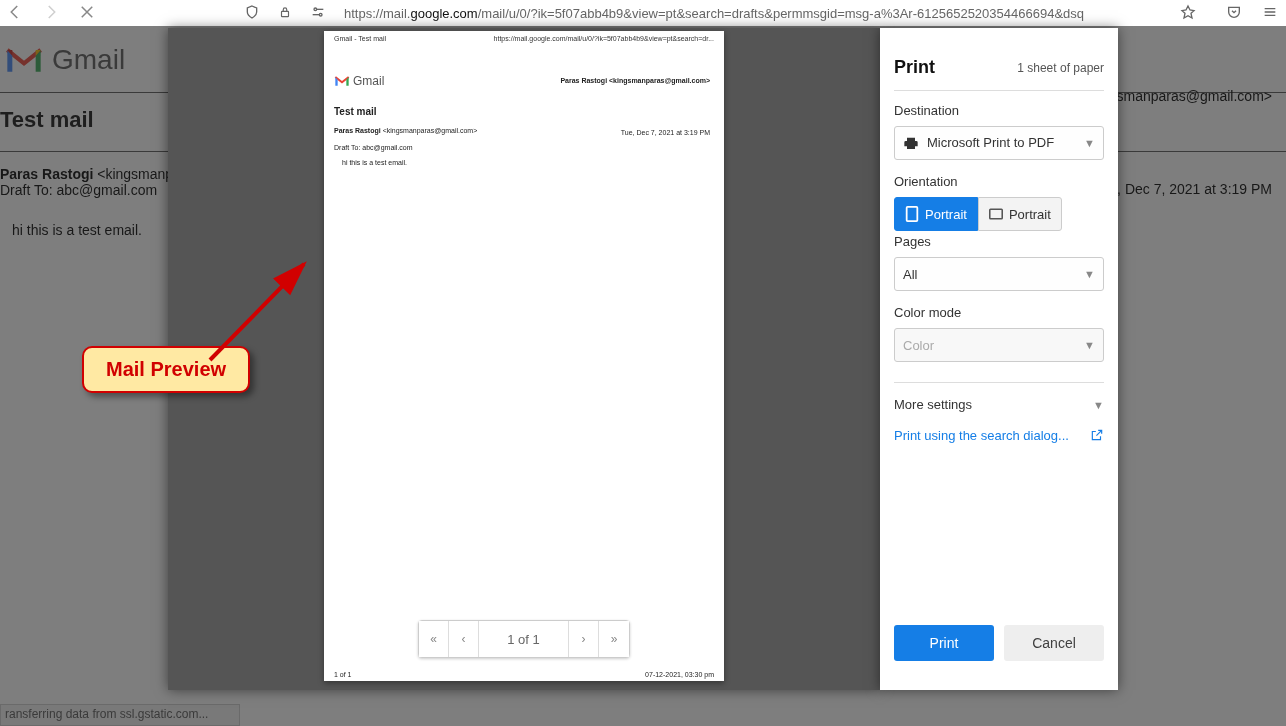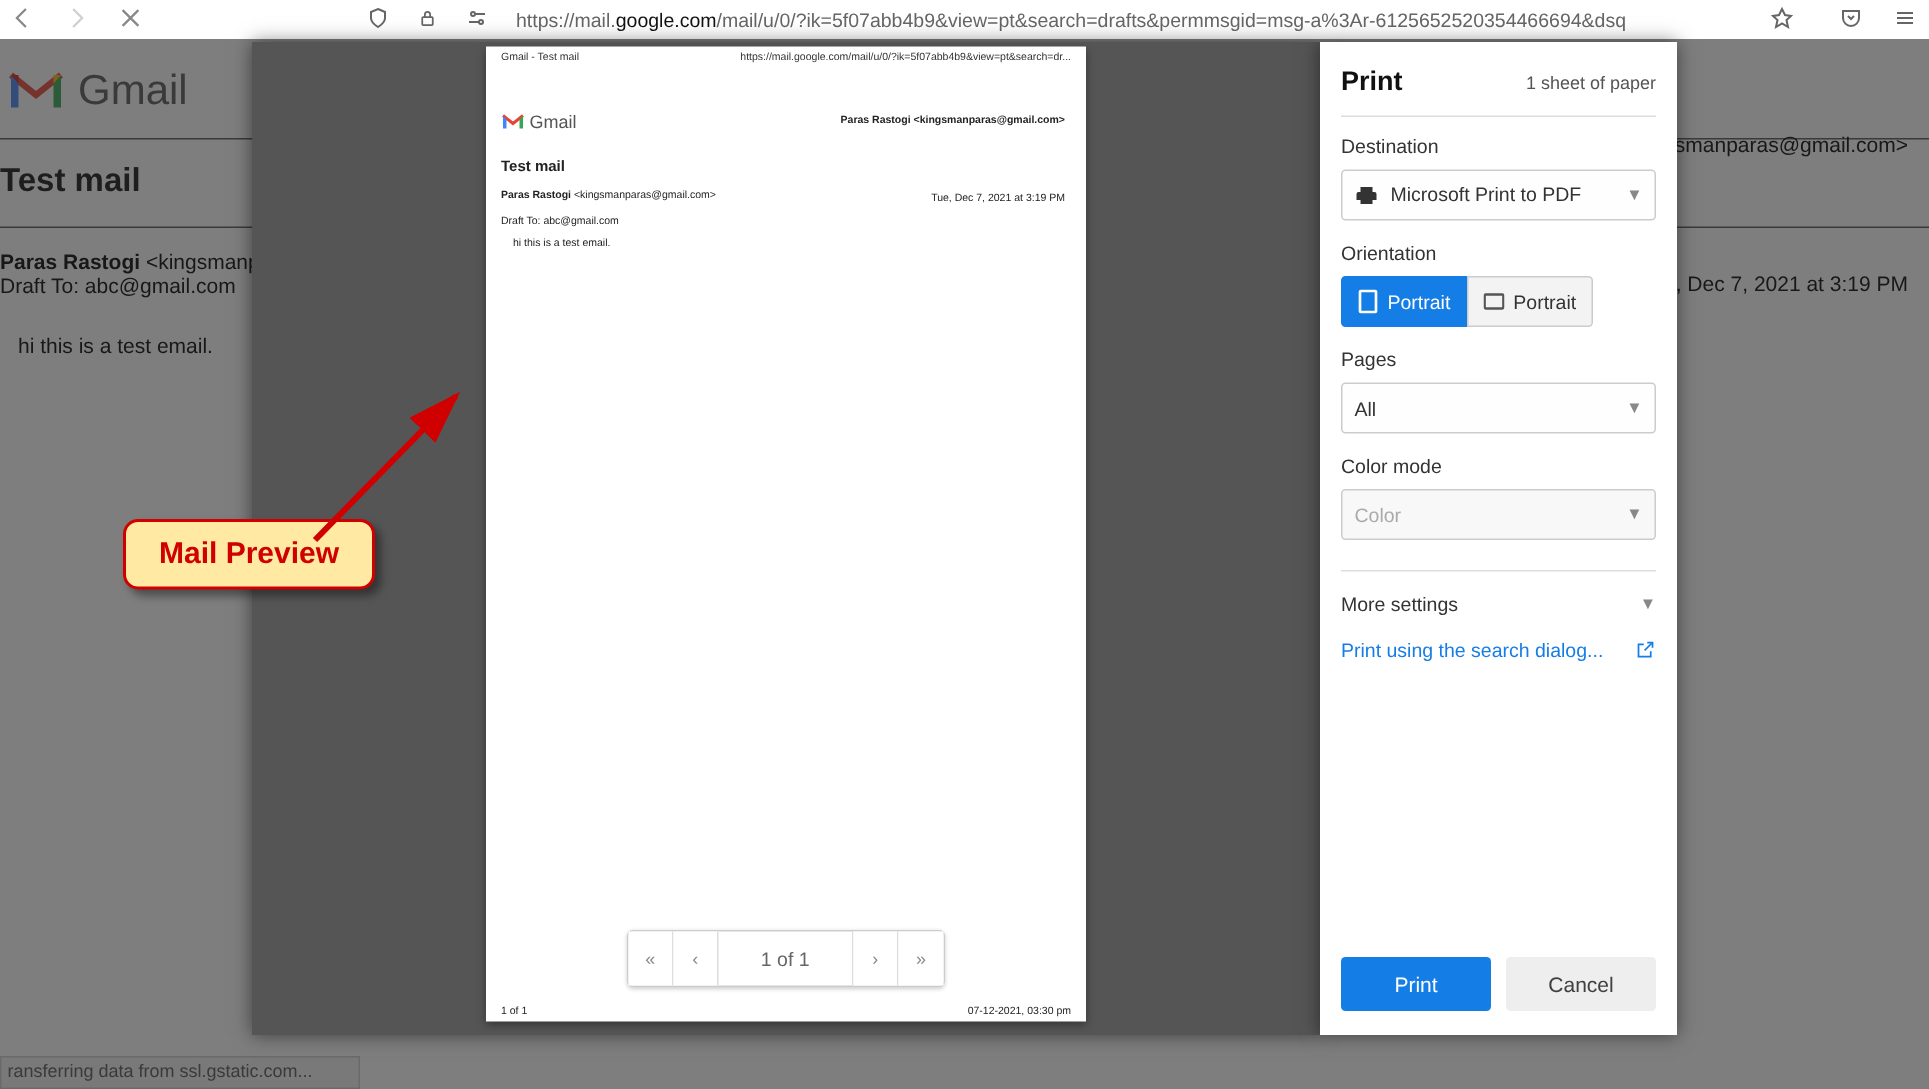--- a/index.html
+++ b/index.html
@@ -40,28 +40,28 @@
   .paper .ph-from{ margin-top:10px; font-size:7px;}
   .paper .ph-from b{font-weight:700;}
   .paper .ph-date{ position:absolute; right:14px; top:98px; font-size:7px;}
   .paper .ph-body{ margin-top:8px; font-size:7px; padding-left:8px;}
   .paper .ph-foot{ position:absolute; bottom:3px; left:10px; right:10px; display:flex; justify-content:space-between; font-size:7px;}
   .pager { position:absolute; left:250px; bottom:32px; display:flex; background:#fff; border:1px solid #ccc; border-radius:4px; box-shadow:0 1px 3px rgba(0,0,0,.2); }
   .pager button{ width:30px; height:36px; border:none; background:#fff; border-right:1px solid #ddd; color:#888; font-size:12px; cursor:pointer;}
   .pager .txt{ width:90px; height:36px; display:flex; align-items:center; justify-content:center; font-size:13px; color:#666; border-right:1px solid #ddd;}
   .pager button:last-child{ border-right:none;}
   
-  .print-panel { position:absolute; right:168px; top:28px; width:238px; height:662px; background:#fff; z-index:65; box-shadow:0 0 12px rgba(0,0,0,.5); padding:16px 14px; display:flex; flex-direction:column; }
+  .print-panel { position:absolute; right:168px; top:28px; width:238px; height:662px; background:#fff; z-index:65; box-shadow:0 0 12px rgba(0,0,0,.5); padding:29px 14px; display:flex; flex-direction:column; }
   .print-panel .row1 { display:flex; justify-content:space-between; align-items:center; border-bottom:1px solid #ddd; padding-bottom:12px; margin-bottom:12px;}
   .print-panel .row1 h2 { font-size:18px; font-weight:600; color:#111;}
   .print-panel .row1 span{ font-size:12px; color:#555;}
   .sect-label{ font-size:13px; color:#333; margin-bottom:8px;}
   .select{ height:34px; border:1px solid #ccc; border-radius:3px; display:flex; align-items:center; padding:0 8px; font-size:13px; color:#333; justify-content:space-between; margin-bottom:14px; background:#fefefe;}
   .select.disabled{ color:#aaa; background:#f8f8f8;}
-  .orient{ display:flex; margin-bottom:14px;}
+  .orient{ display:flex; margin-bottom:3px;}
   .orient button{ height:34px; border:1px solid #ccc; display:flex; align-items:center; gap:6px; padding:0 10px; font-size:13px; cursor:pointer;}
   .orient button:first-child{ border-radius:3px 0 0 3px; background:#157ee6; color:#fff; border-color:#157ee6;}
   .orient button:last-child{ border-radius:0 3px 3px 0; background:#f3f3f3; color:#333;}
   .orient svg{ width:14px; height:16px;}
   .divider{ height:1px; background:#ddd; margin:6px 0 14px 0;}
   .more{ display:flex; justify-content:space-between; align-items:center; font-size:13px; color:#333; margin-bottom:16px; cursor:pointer;}
   .syslink{ display:flex; justify-content:space-between; font-size:13px; color:#157ee6; cursor:pointer;}
   .actions{ margin-top:auto; display:flex; gap:10px; }
   .actions button{ flex:1; height:36px; border-radius:3px; font-size:14px; cursor:pointer; border:none;}
   .actions .p{ background:#157ee6; color:#fff;}

